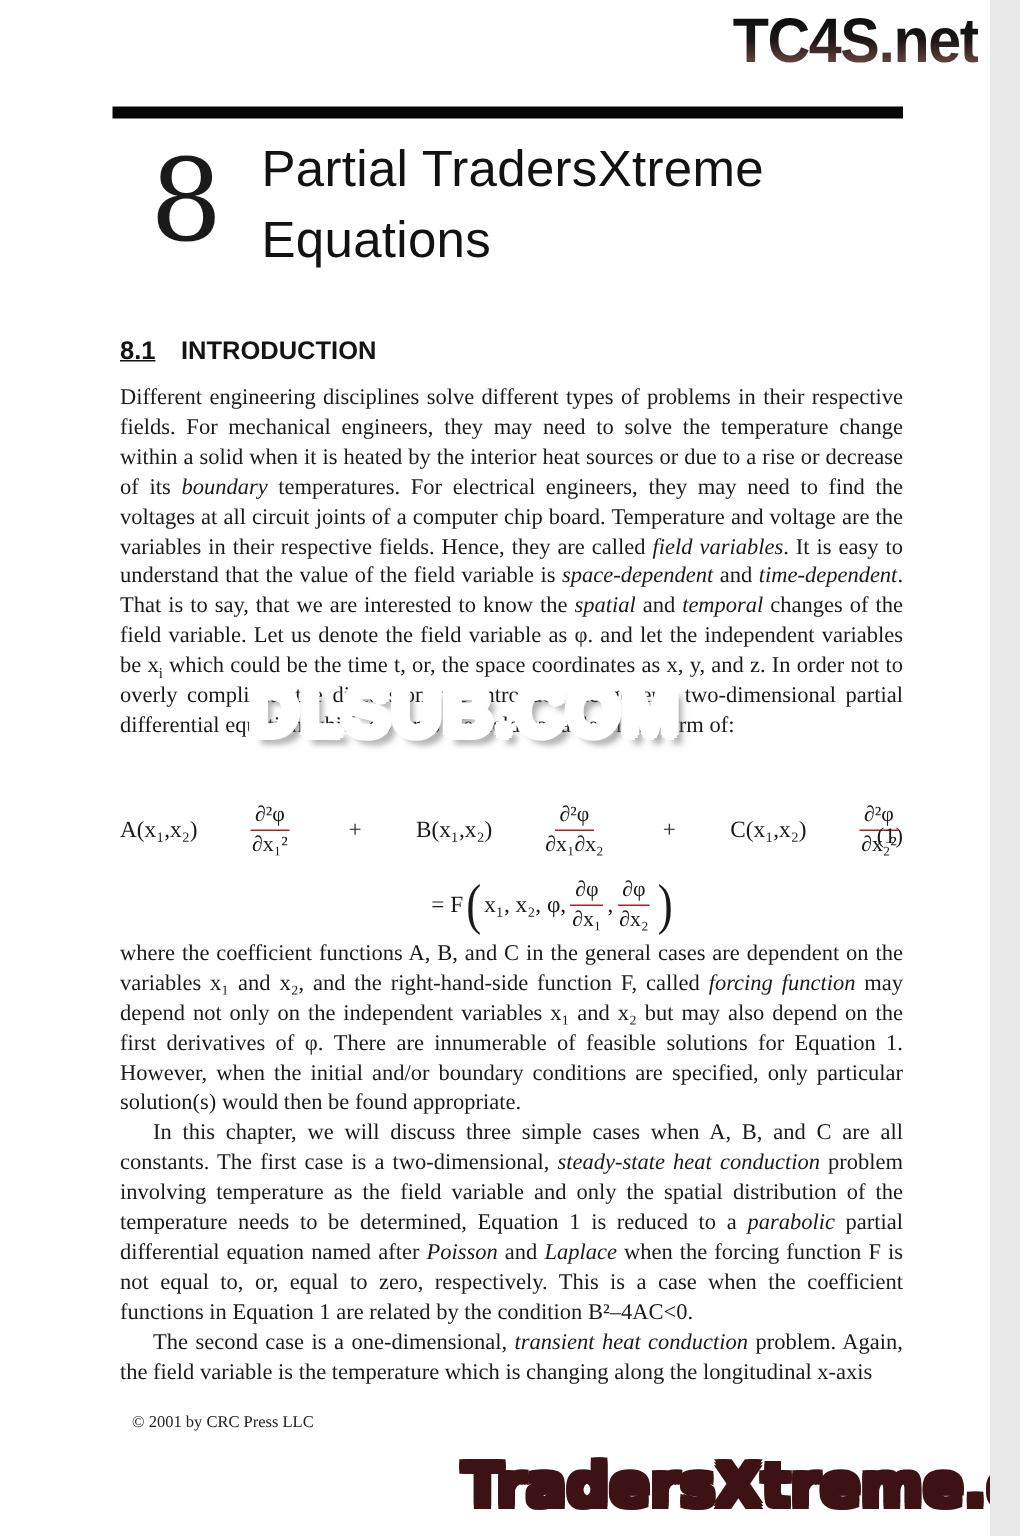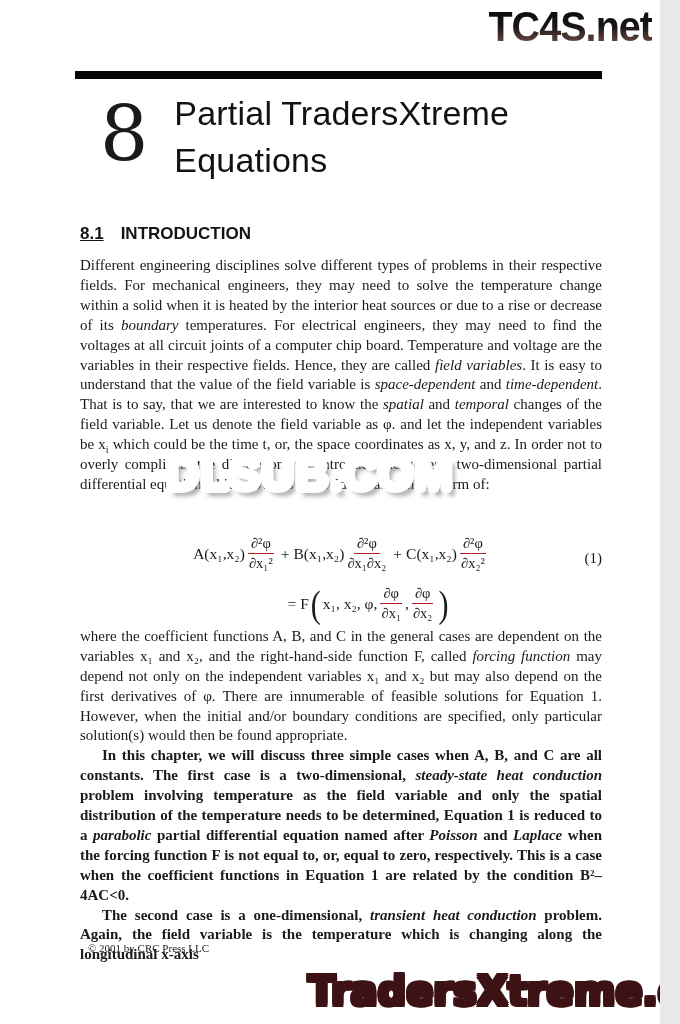--- a/index.html
+++ b/index.html
@@ -66,26 +66,26 @@
   .section-head{
     position:absolute;left:80px;top:224px;
     font-family:"Liberation Sans","DejaVu Sans",sans-serif;
     font-weight:bold;font-size:17px;color:#141414;
   }
   .section-head .sec-num{margin-right:17px;text-decoration:underline;}
   
   .body-col{position:absolute;left:80px;top:256px;width:522px;
     font-size:15px;line-height:19.9px;text-align:justify;}
   .para{margin:0;}
-  .para.indent{text-indent:22px;font-weight:bold;}
+  .para.indent{text-indent:22px;}
   .para sub{font-size:10px;line-height:0;}
   
   .eq-wrap{position:relative;margin:10px 0 6px 0;height:116px;}
   .eq-line1{
-    display:flex;justify-content:center;align-items:center;
+    display:flex;justify-content:space-between;align-items:center;
     font-size:15.5px;padding-top:30px;font-family:Liberation Serif, serif;
   }
   .eq-line2{
     display:flex;justify-content:center;align-items:center;
     font-size:15.5px;margin-top:12px;transform:translateX(28px);
   }
   .frac{display:inline-flex;flex-direction:column;align-items:center;
     font-size:14.5px;line-height:1.2;margin:0 3px;text-align:center;}
   .frac .num{border-bottom:1px solid #b91c1c;padding:0 3px 1px 3px;}
   .frac .den{padding-top:1px;}

